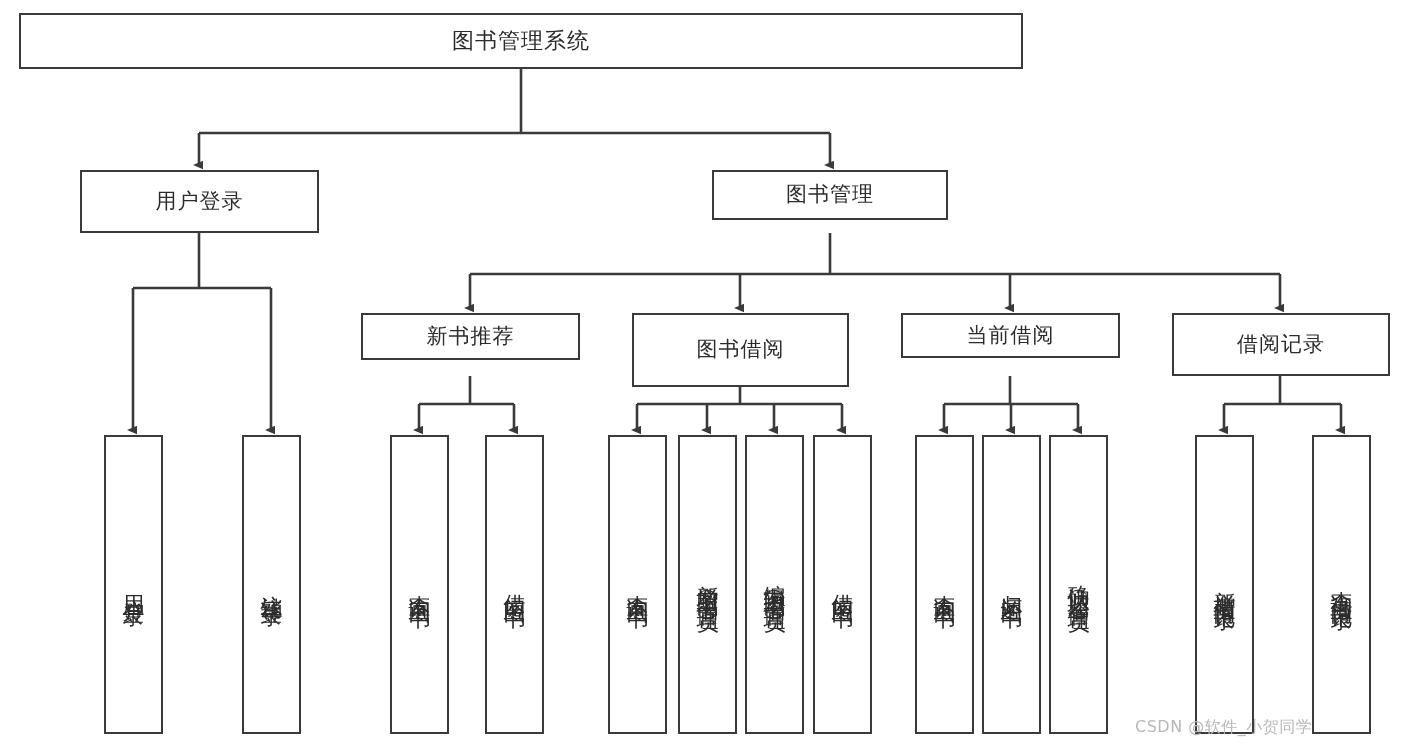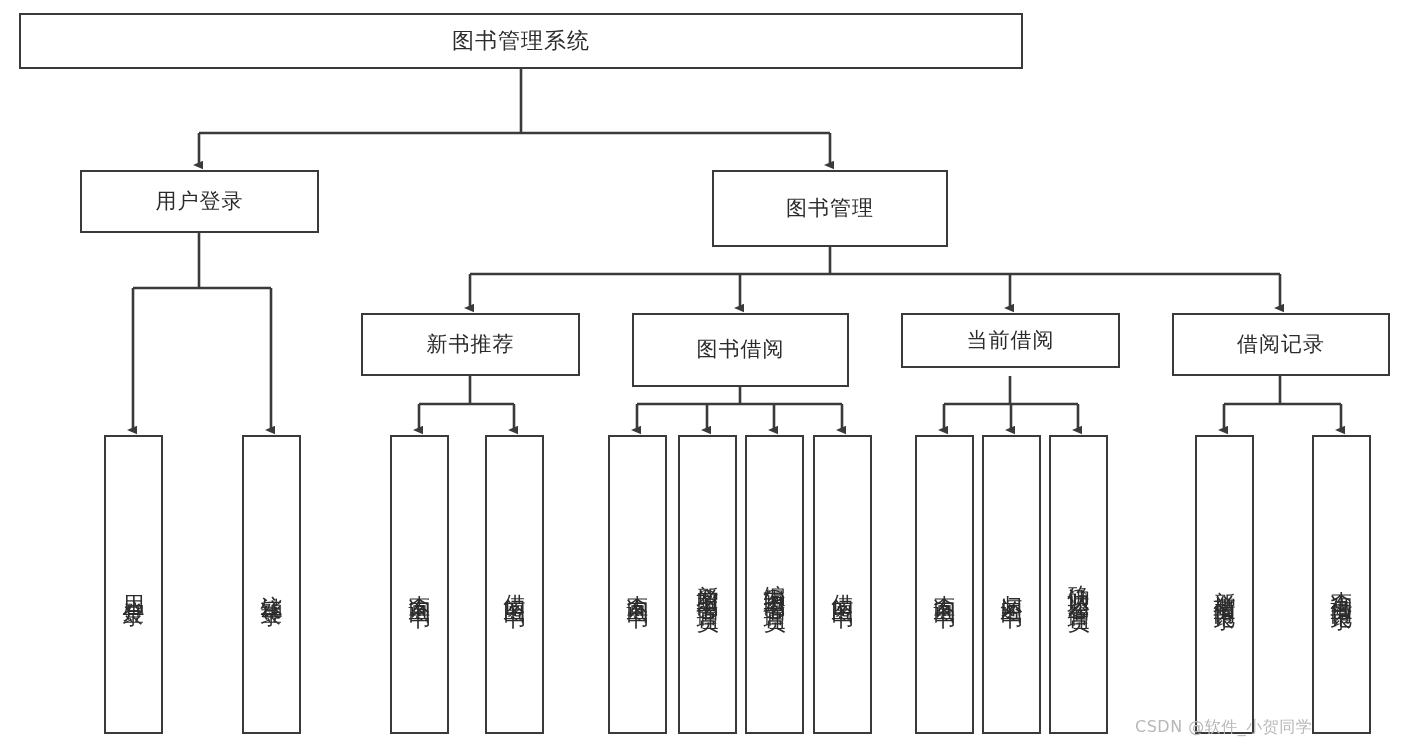--- a/index.html
+++ b/index.html
@@ -125,31 +125,31 @@
     </g>
   </svg>
 
   <div class="node node-root" style="left:19px; top:13px; width:1004px; height:56px;">
     <span>图书管理系统</span>
   </div>
 
   <div class="node node-h" style="left:80px; top:170px; width:239px; height:63px;">
     <span>用户登录</span>
   </div>
-  <div class="node node-h" style="left:712px; top:170px; width:236px; height:77px;">
+  <div class="node node-h" style="left:712px; top:170px; width:236px; height:50px;">
     <span>图书管理</span>
   </div>
 
-  <div class="node node-h" style="left:361px; top:313px; width:219px; height:63px;">
+  <div class="node node-h" style="left:361px; top:313px; width:219px; height:47px;">
     <span>新书推荐</span>
   </div>
   <div class="node node-h" style="left:632px; top:313px; width:217px; height:74px;">
     <span>图书借阅</span>
   </div>
-  <div class="node node-h" style="left:901px; top:313px; width:219px; height:55px;">
+  <div class="node node-h" style="left:901px; top:313px; width:219px; height:45px;">
     <span>当前借阅</span>
   </div>
   <div class="node node-h" style="left:1172px; top:313px; width:218px; height:63px;">
     <span>借阅记录</span>
   </div>
 
   <div class="node node-v" style="left:104px; top:435px; width:59px; height:299px;">
     <span class="vtext">用户登录</span>
   </div>
   <div class="node node-v" style="left:242px; top:435px; width:59px; height:299px;">

